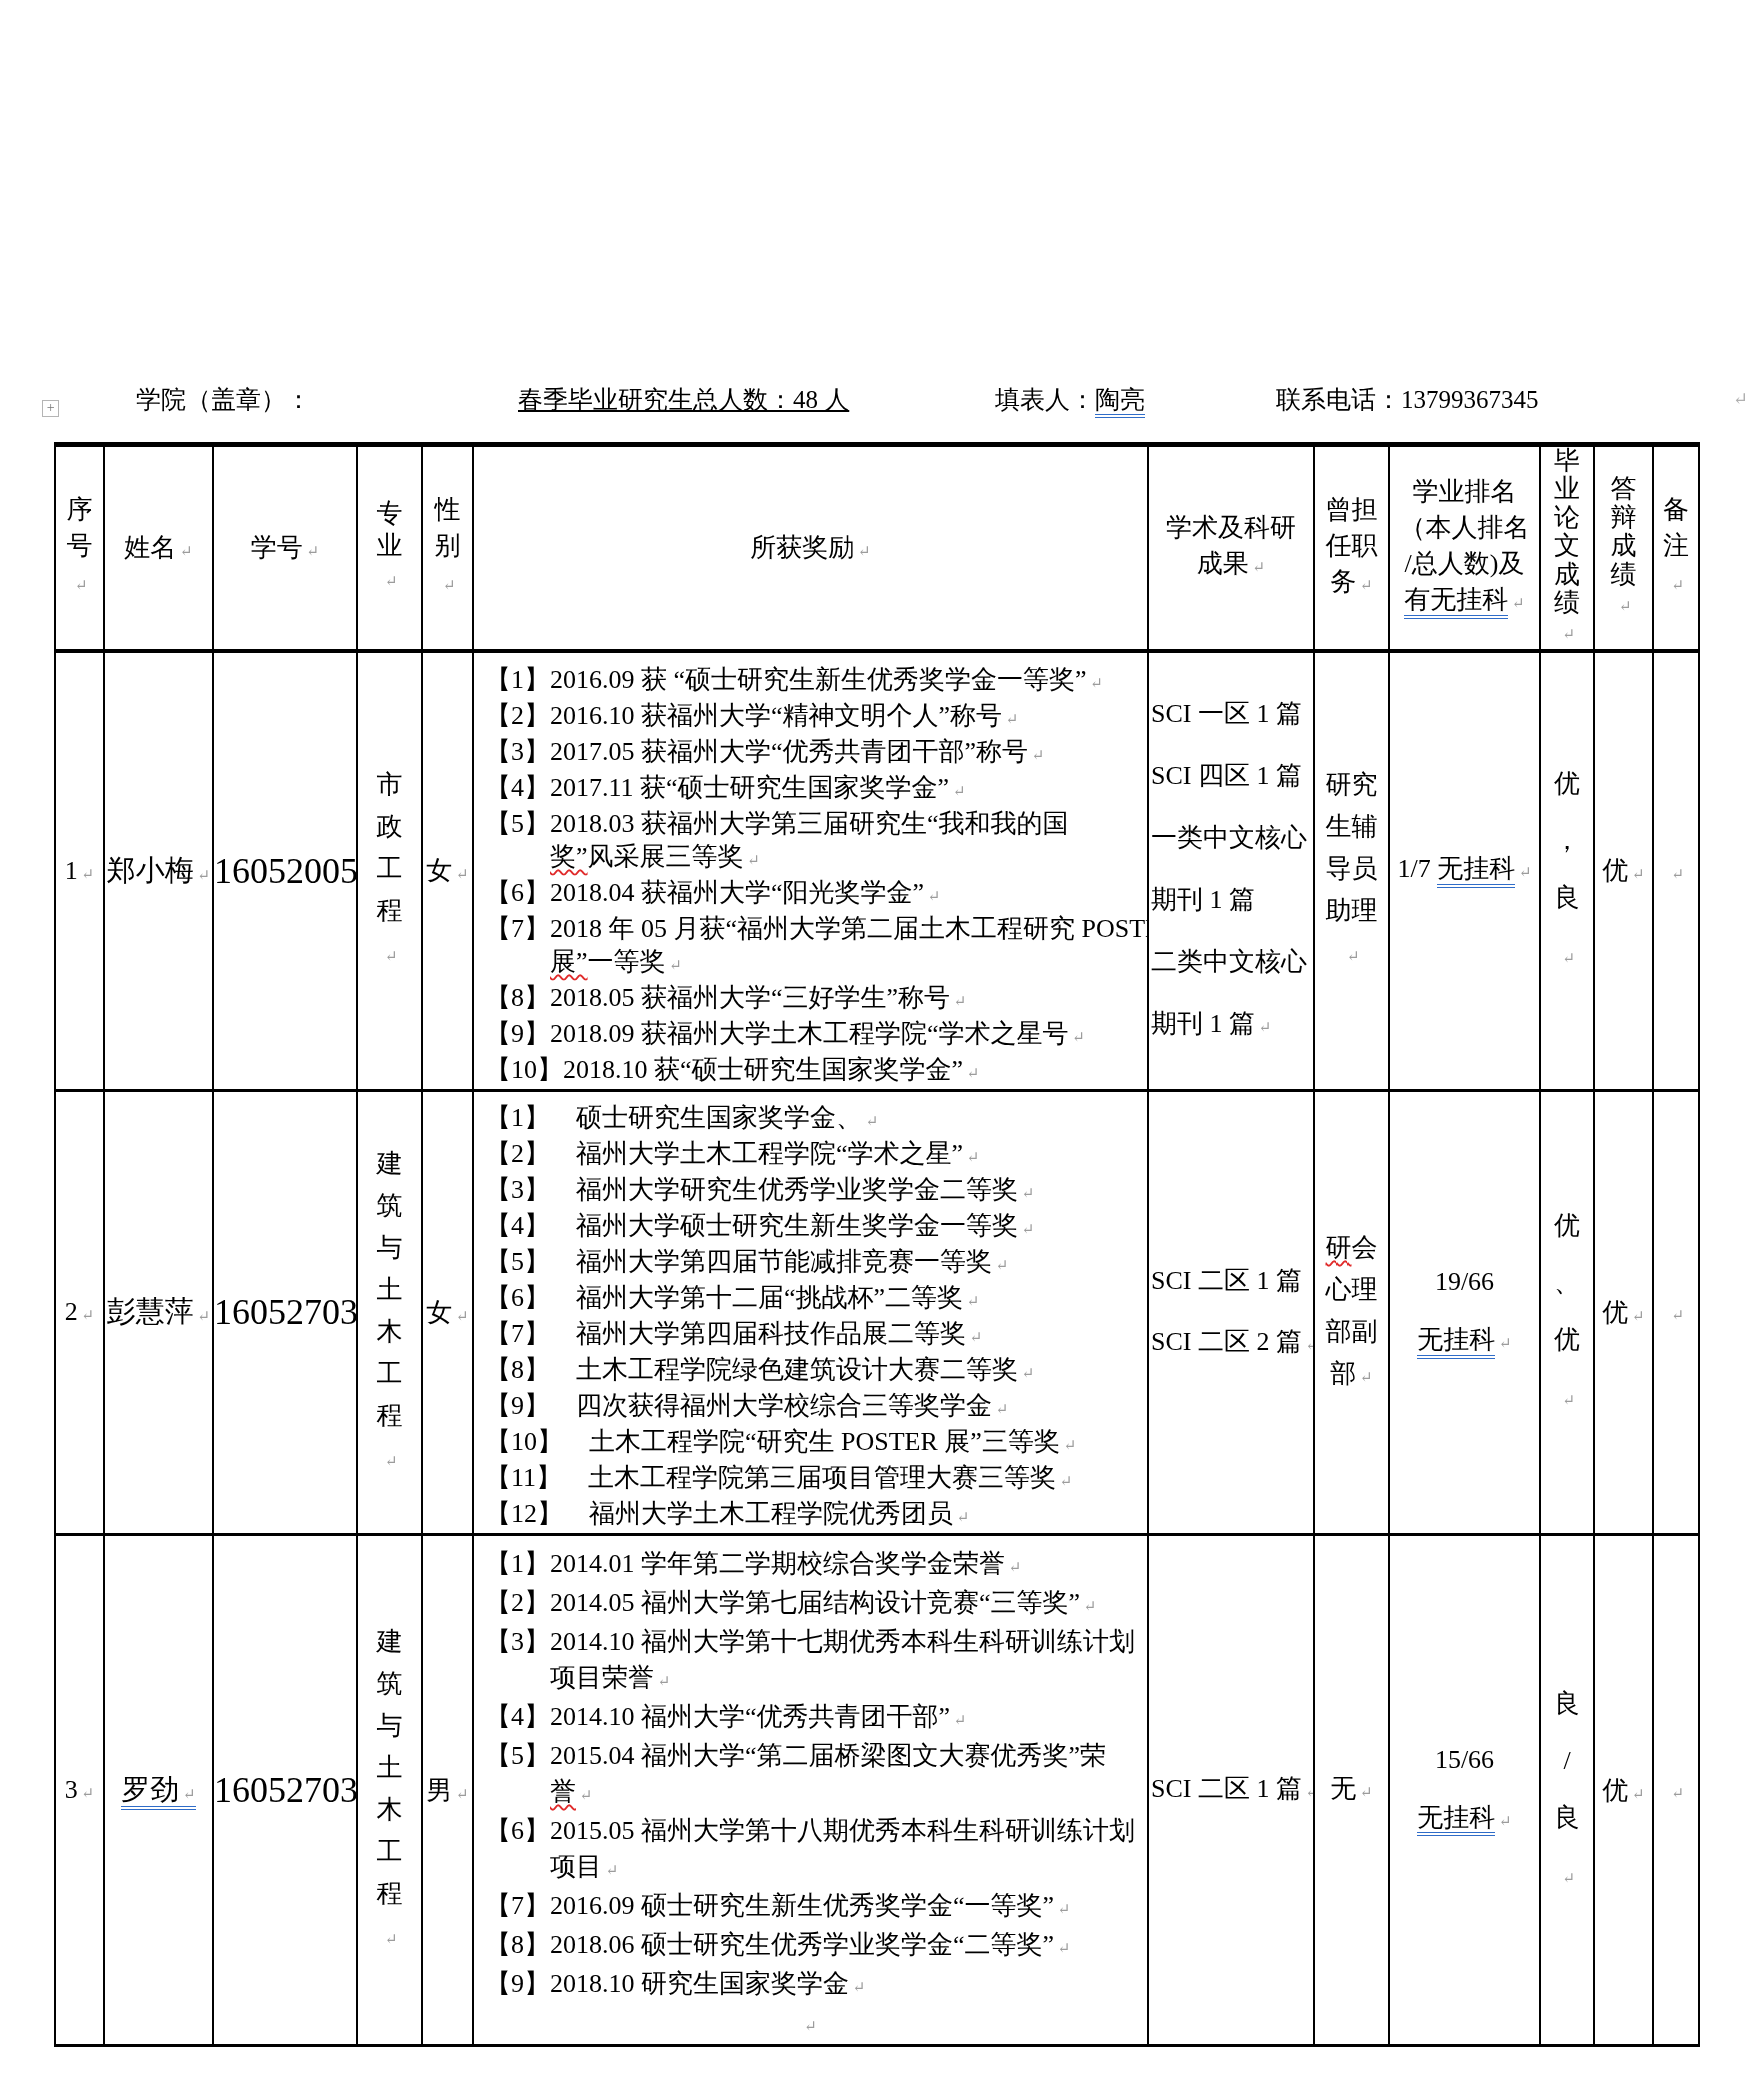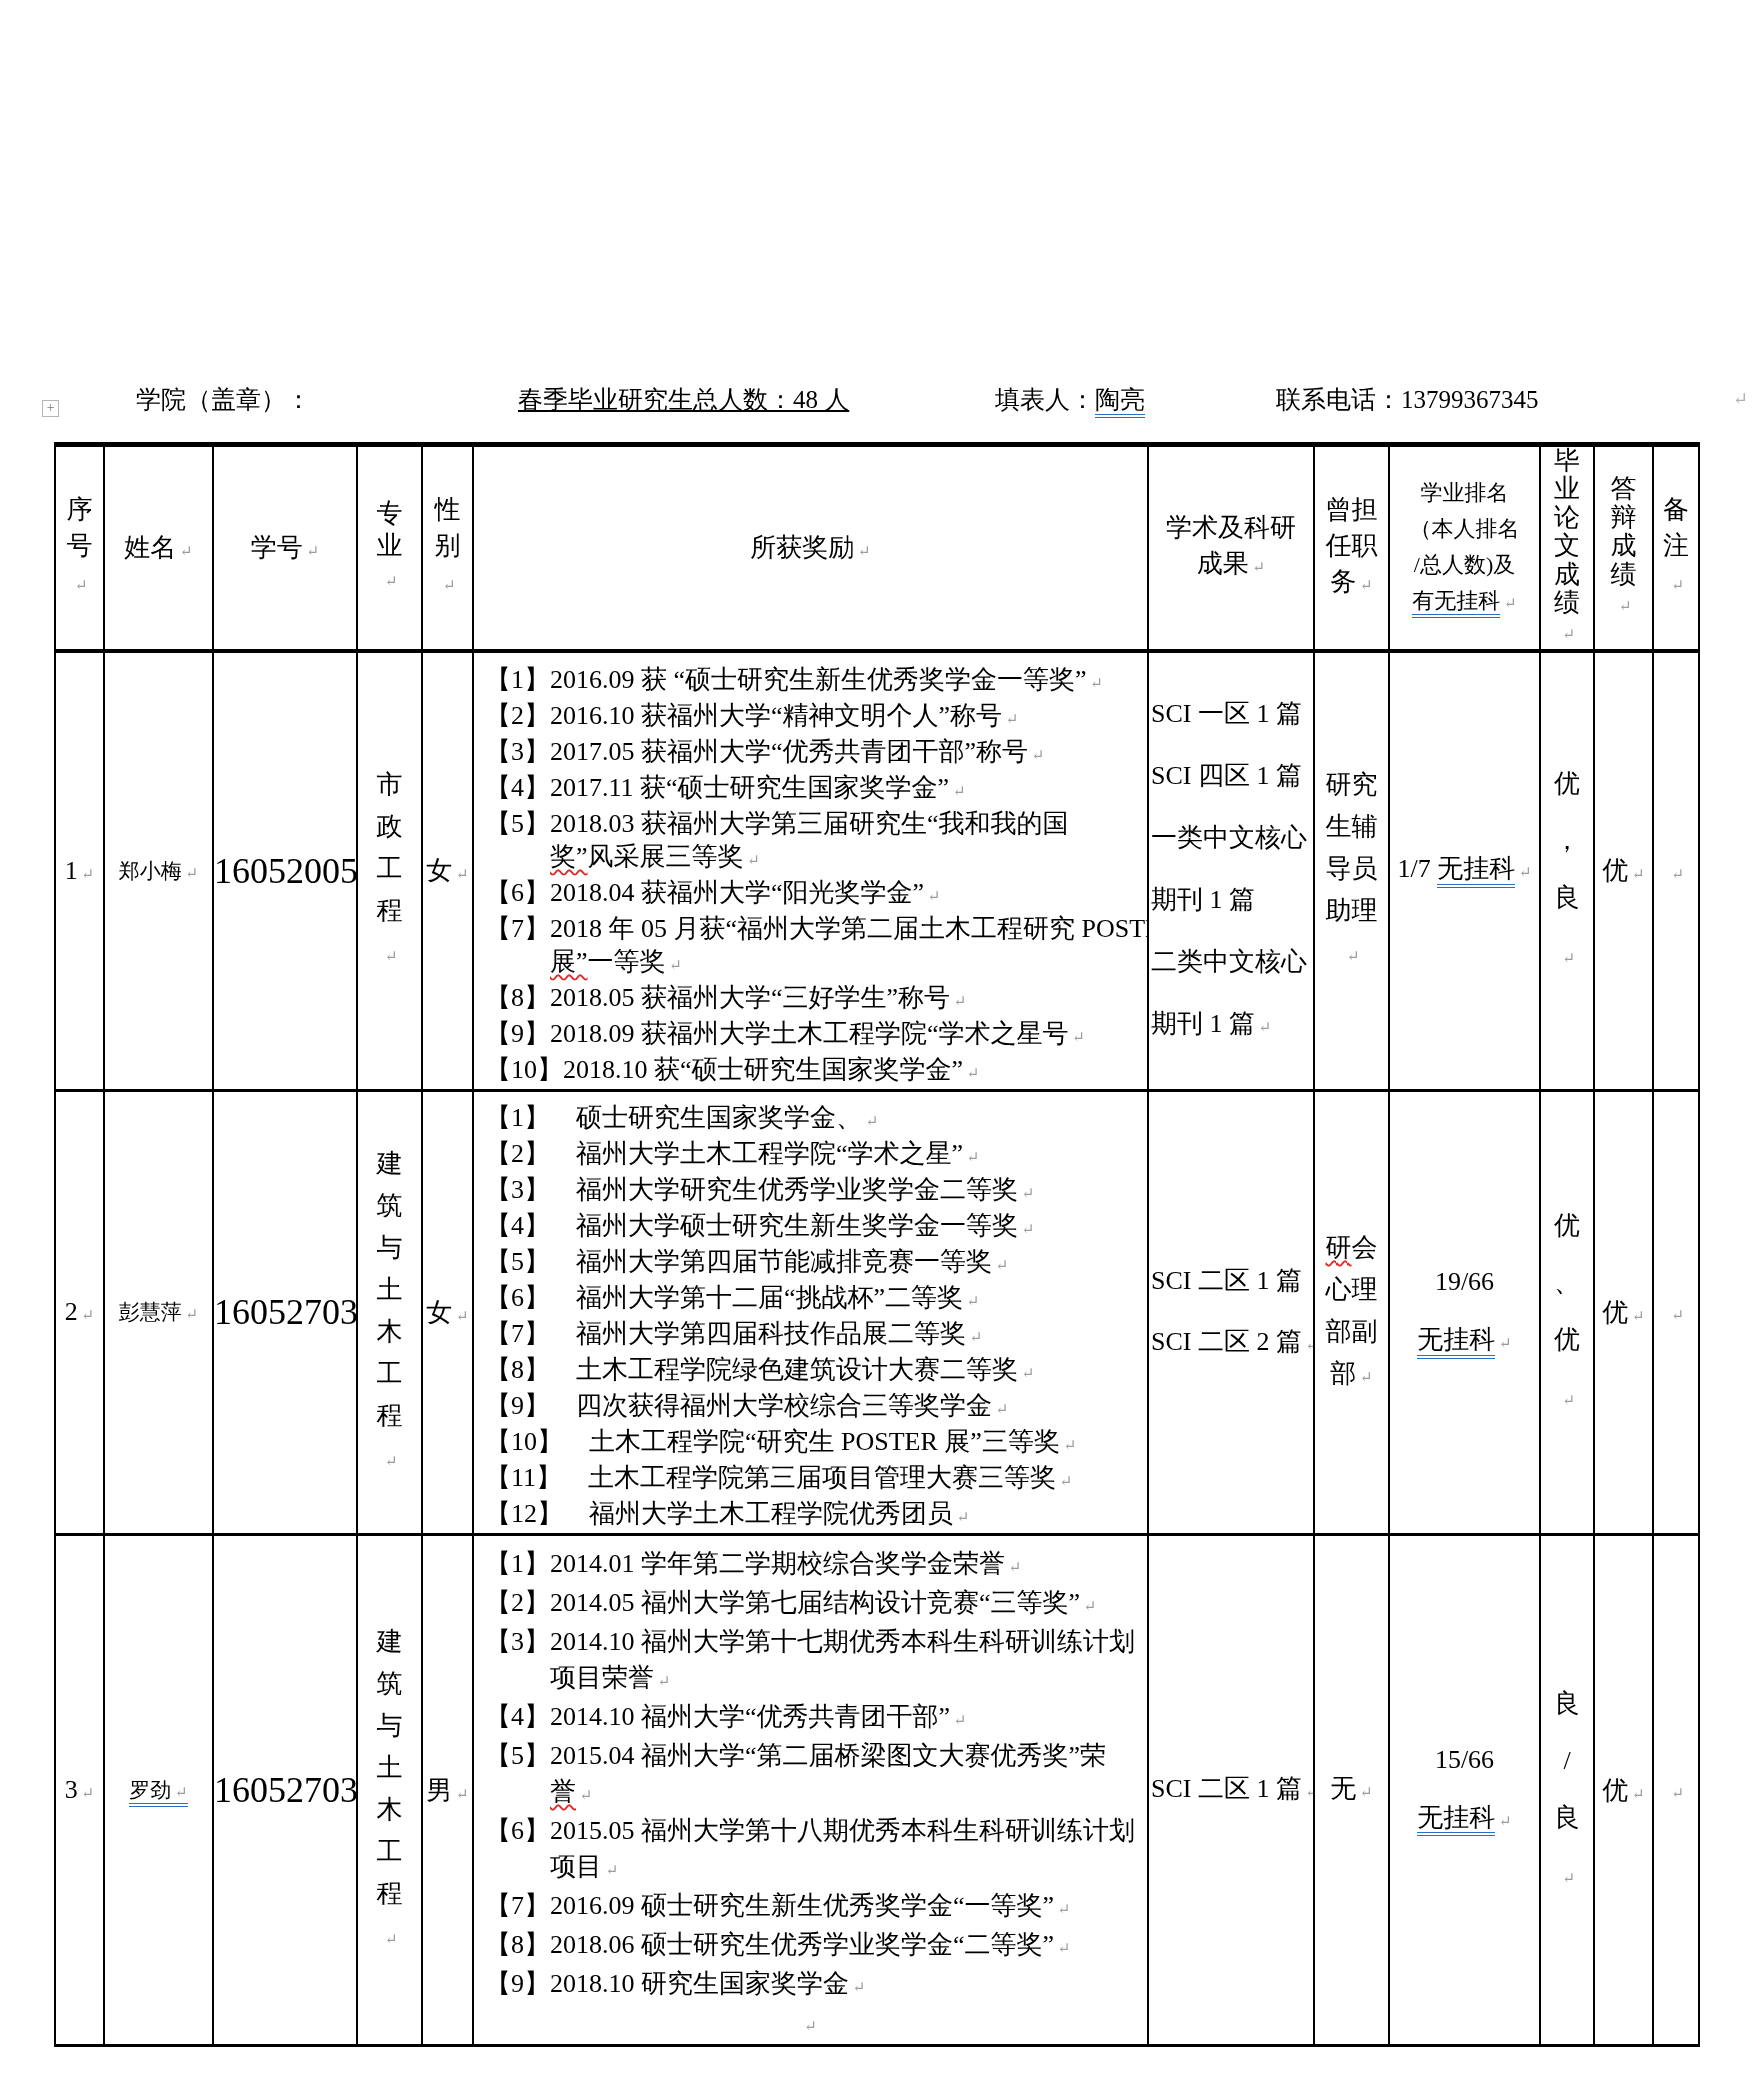--- a/index.html
+++ b/index.html
@@ -29,40 +29,40 @@
   thead tr{height:172px;}
   tr.r0{height:413px;}
   tr.r1{height:413px;}
   tr.r2{height:465px;}
   
   .v1{width:1.05em;margin:0 auto;word-break:break-all;line-break:anywhere;text-align:center;}
   .v2{width:2.1em;margin:0 auto;word-break:break-all;line-break:anywhere;text-align:center;}
   .prel{white-space:pre;}
   
   .hv{line-height:28.4px;}
-  .h-rank{line-height:36px;font-size:22px;}
+  .h-rank{line-height:36px;font-size:26px;}
   .h-research{line-height:36px;}
   
   td.awards{text-align:left;vertical-align:top;}
   .aw-list{padding:9.7px 4.2px 0 11px;overflow:hidden;}
   .award{padding-left:65px;text-indent:-65px;white-space:pre;font-size:26px;}
   .lh-a0 .award{line-height:33px;}
   .lh-a1 .award{line-height:33px;}
   .lh-a2 .award{line-height:36px;}
   
   .research-block{text-align:left;padding-left:2px;white-space:pre;}
   .lh-res1{line-height:62px;}
   .lh-res2{line-height:61px;}
   
   .duty-block{line-height:42px;}
   .rank-block{line-height:58px;}
   .thesis-block{line-height:57px;}
   .major-block{line-height:42px;}
   .sid{font-size:36px;}
-  .name{font-size:21px;}
+  .name{font-size:29px;}
   
   .pe::after{content:"↵";color:#9c9c9c;font-size:15.3px;margin-left:3.5px;}
   .tailmark{text-align:center;line-height:36px;}
   .tailmark::after{content:"↵";color:#9c9c9c;font-size:15.3px;}
 </style>
 </head>
 <body>
 
 <div class="anchor-box">+</div>
 <div class="topstrip">

